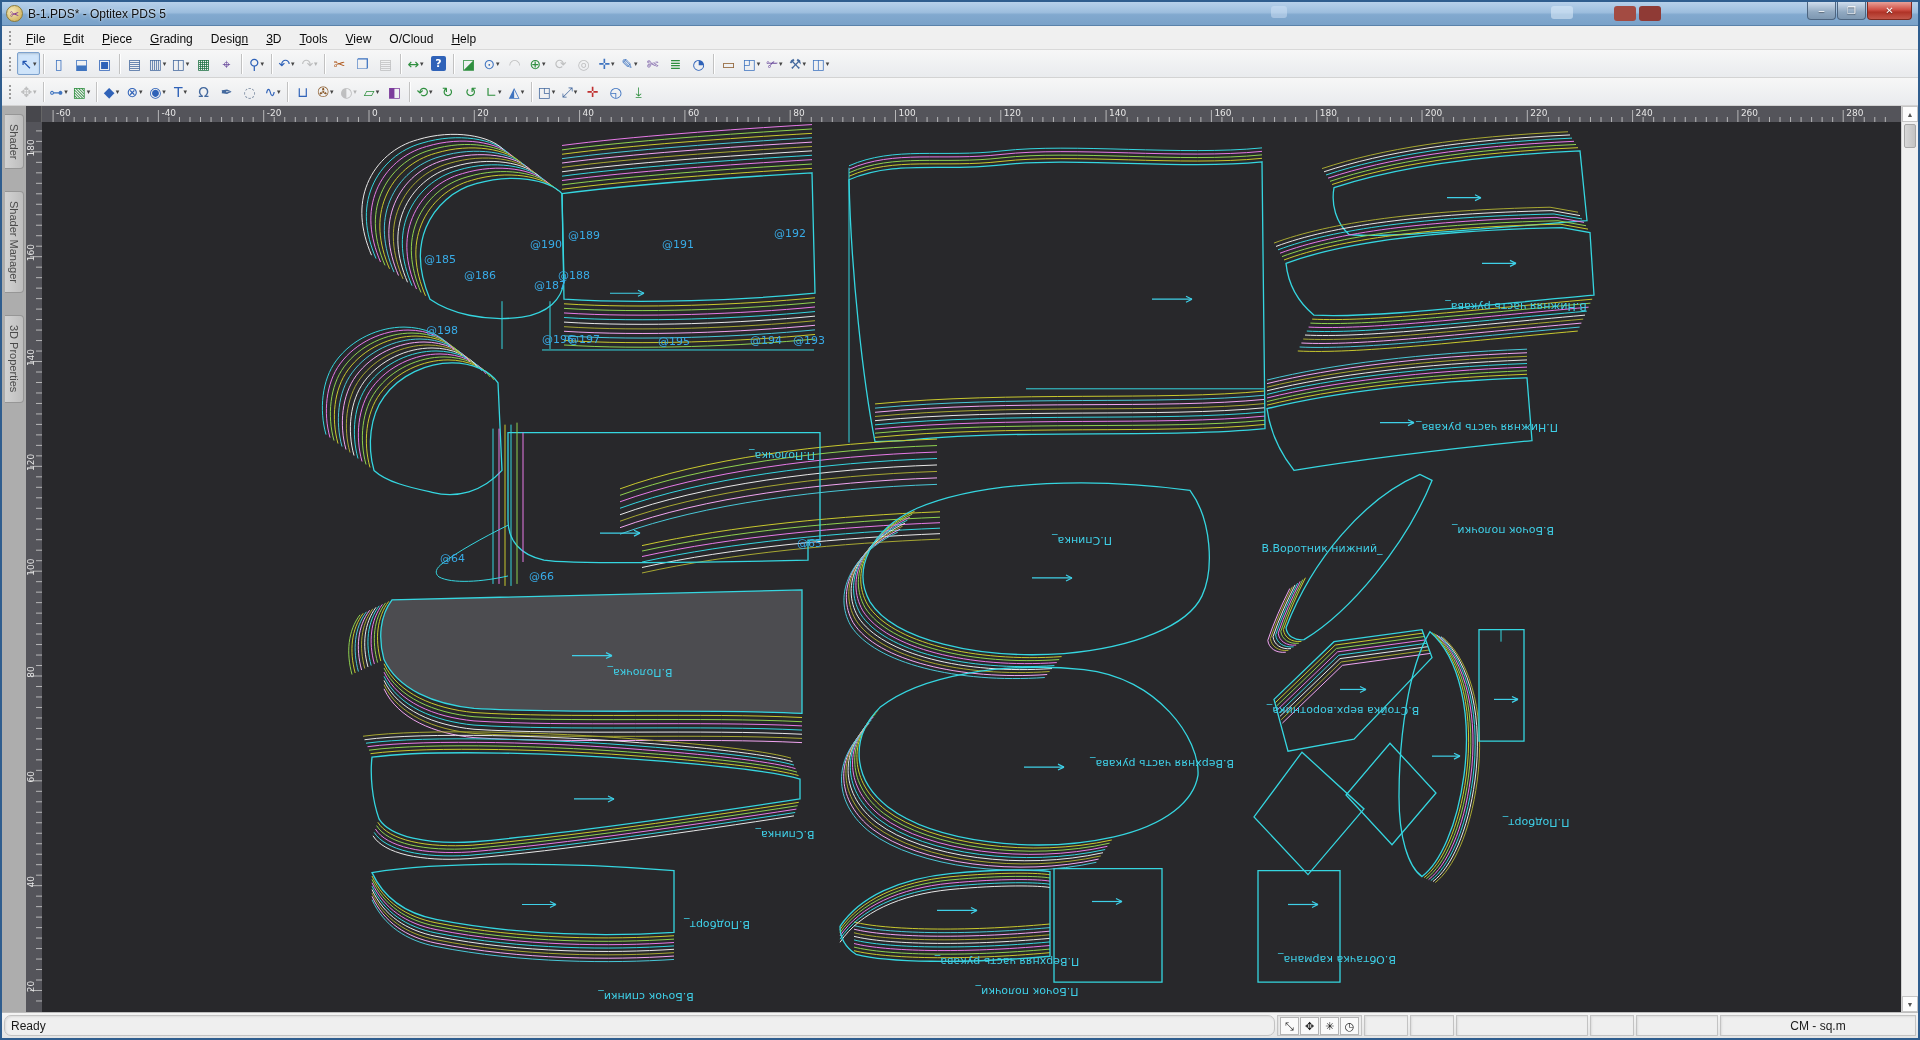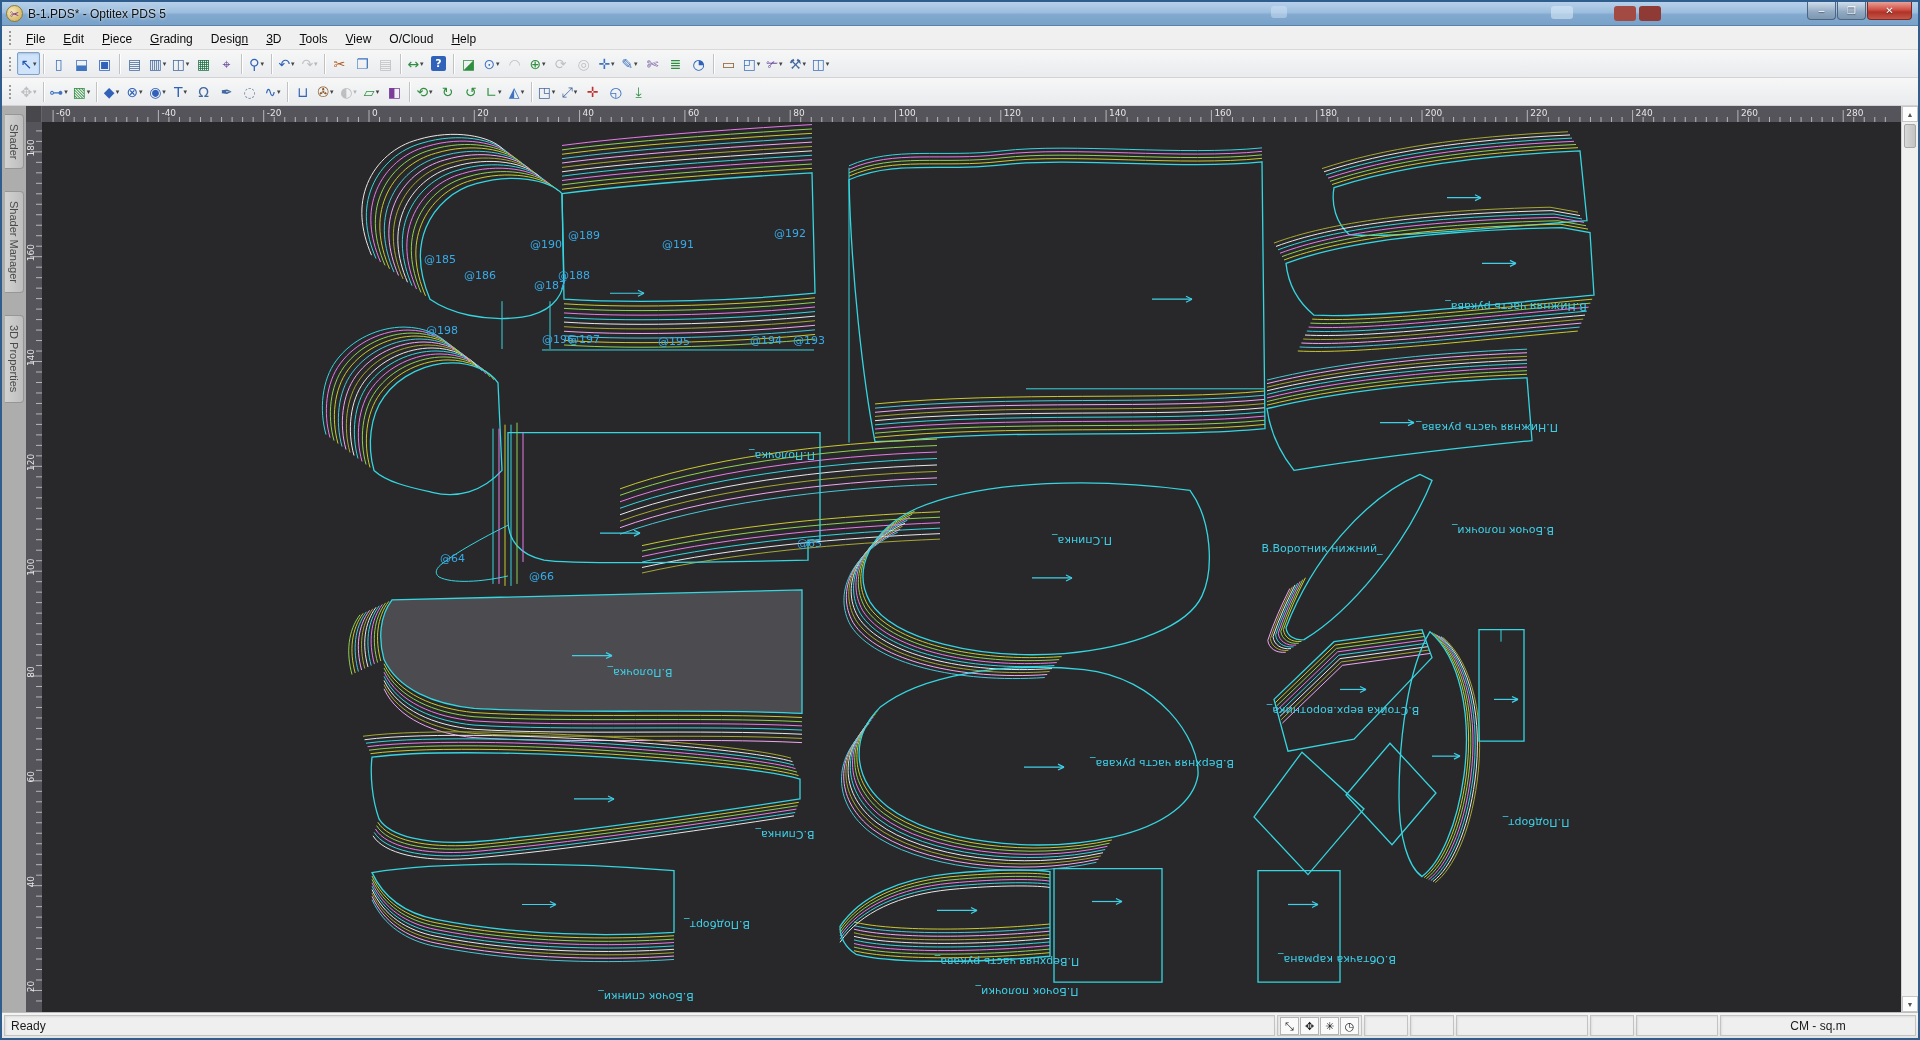--- a/index.html
+++ b/index.html
@@ -56,21 +56,21 @@
   .vscroll { width:17px; flex:0 0 17px; background:#f0f0f0; border-left:1px solid #cfcfcf; display:flex; flex-direction:column; }
   .scroll-btn { height:16px; background:#fdfdfd; border:1px solid #c6c6c6; font-size:7px; color:#555; text-align:center; line-height:15px; }
   .scroll-thumb { height:24px; margin:2px 2px; background:linear-gradient(90deg,#d8d8d8,#c2c2c2); border:1px solid #a8a8a8; border-radius:2px; }
   .scroll-track { flex:1 1 auto; }
 
   
   .statusbar { height:26px; flex:0 0 26px; background:linear-gradient(180deg,#f4f4f4,#e4e4e4);
     border-top:1px solid #bdbdbd; display:flex; align-items:stretch; padding:2px; gap:2px; }
   .sb-panel { border:1px solid #c3c3c3; box-shadow:inset 1px 1px 2px rgba(0,0,0,.08); background:#efefef;
     display:flex; align-items:center; font-size:12px; color:#1a1a1a; padding:0 6px; }
-  .sb-ready { flex:1 1 auto; }
+  .sb-ready { flex:1 1 auto;border-radius:7px; }
   .sb-icons { gap:1px; padding:0 2px; }
   .sb-icon-btn { width:19px; height:18px; border:1px solid #b5b5b5; background:#fafafa; font-size:11px;
     line-height:17px; text-align:center; color:#222; font-family:"DejaVu Sans",sans-serif; }
   .sb-units { width:196px; justify-content:center; }
 
   text { font-family:"DejaVu Sans",sans-serif; }
 </style>
 </head>
 <body>
 

